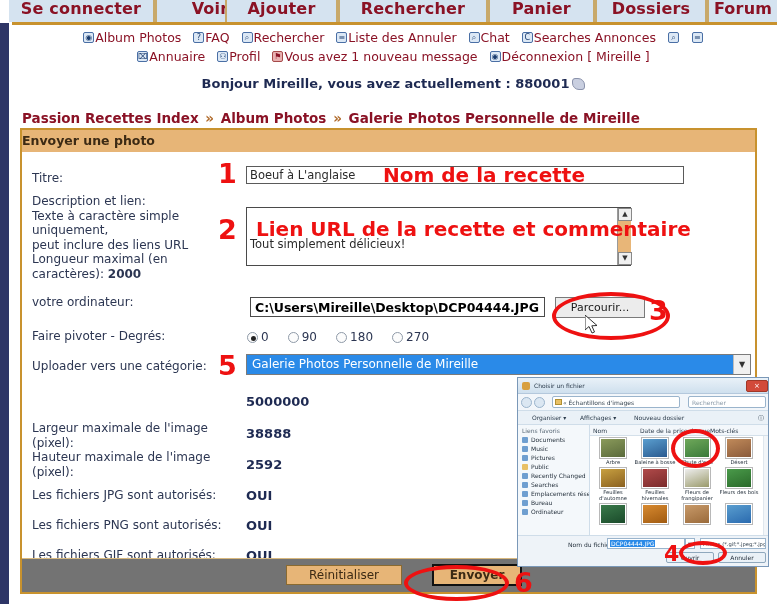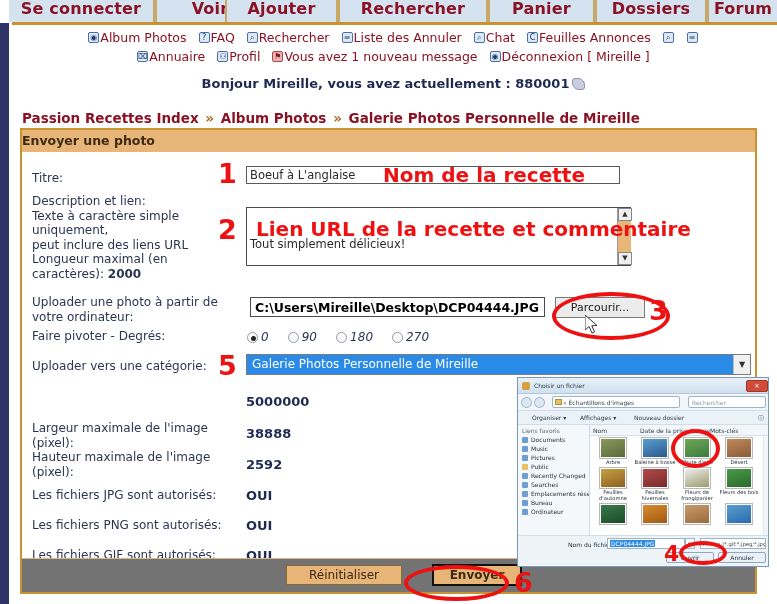--- a/index.html
+++ b/index.html
@@ -416,21 +416,21 @@
   <div class="tabstrip-underline"></div>
   <div class="rail-white"></div>
 
   <div class="navlinks">
     <div class="navrow">
       <span class="navitem"><span class="ic">◉</span><span>Album Photos</span></span>
       <span class="navitem"><span class="ic">?</span><span>FAQ</span></span>
       <span class="navitem"><span class="ic">⌕</span><span>Rechercher</span></span>
       <span class="navitem"><span class="ic">≡</span><span>Liste des Annuler</span></span>
       <span class="navitem"><span class="ic">⌕</span><span>Chat</span></span>
-      <span class="navitem"><span class="ic">C</span><span>Feuilles Annonces</span></span>
+      <span class="navitem"><span class="ic">C</span><span>Searches Annonces</span></span>
       <span class="navitem"><span class="ic">⌕</span></span>
       <span class="navitem"><span class="ic">≡</span></span>
     </div>
     <div class="navrow">
       <span class="navitem"><span class="ic">⌧</span><span>Annuaire</span></span>
       <span class="navitem"><span class="ic">⚇</span><span>Profil</span></span>
       <span class="navitem"><span class="ic red">⚑</span><span>Vous avez 1 nouveau message</span></span>
       <span class="navitem"><span class="ic">◉</span><span>Déconnexion [ Mireille ]</span></span>
     </div>
   </div>
@@ -444,48 +444,47 @@
     <span class="bc-sep">»</span>
     <span>Album Photos</span>
     <span class="bc-sep">»</span>
     <span>Galerie Photos Personnelle de Mireille</span>
   </div>
 
   <div class="panel">
     <div class="panel-title">Envoyer une photo</div>
 
     <div class="lbl" style="left:10px;top:41px;">Titre:</div>
-    <input class="txtinput" style="left: 224px; top: 36px; width: 374px; height: 18px;" value="Boeuf à L'anglaise">
+    <input class="txtinput" style="left: 224px; top: 36px; width: 438px; height: 18px;" value="Boeuf à L'anglaise">
 
     <div class="lbl" style="left:10px;top:64px;width:205px;">
       <div>Description et lien:</div>
       <div>Texte à caractère simple uniquement,</div>
       <div>peut inclure des liens URL</div>
       <div><span>Longueur maximal (en caractères): </span><b>2000</b></div>
     </div>
 
     <div class="txtarea" style="left:224px;top:77px;width:385px;height:59px;">
       <div>Tout simplement délicieux!</div>
       
       
     </div>
     <div class="scroll-track" style="left:595px;top:78px;height:57px;">
       <div class="scroll-btn" style="top:0;">▲</div>
       <div class="scroll-btn" style="top:44px;">▼</div>
     </div>
 
     <div class="lbl" style="left:10px;top:165px;width:210px;">
-      <div>Uploader une photo à partir de</div>
       <div>votre ordinateur:</div>
     </div>
     <div class="filepath" style="left:228px;top:167px;width:295px;height:20px;">C:\Users\Mireille\Desktop\DCP04444.JPG</div>
     <div class="btn-grey" style="left:533px;top:167px;width:90px;height:21px;line-height:19px;">Parcourir...</div>
 
     <div class="lbl" style="left:10px;top:199px;">Faire pivoter - Degrés:</div>
-    <div class="radio-group" style="left:225px;top:196px;font-style:italic;">
+    <div class="radio-group" style="left:225px;top:196px;">
       <span class="radio-item"><span class="radio-dot on"></span><span>0</span></span>
       <span class="radio-item"><span class="radio-dot"></span><span>90</span></span>
       <span class="radio-item"><span class="radio-dot"></span><span>180</span></span>
       <span class="radio-item"><span class="radio-dot"></span><span>270</span></span>
     </div>
 
     <div class="lbl" style="left:10px;top:229px;">Uploader vers une catégorie:</div>
     <div class="sel" style="left:224px;top:224px;width:505px;height:21px;">
       <div class="sel-val">Galerie Photos Personnelle de Mireille</div>
       <div class="sel-arrow">▼</div>

